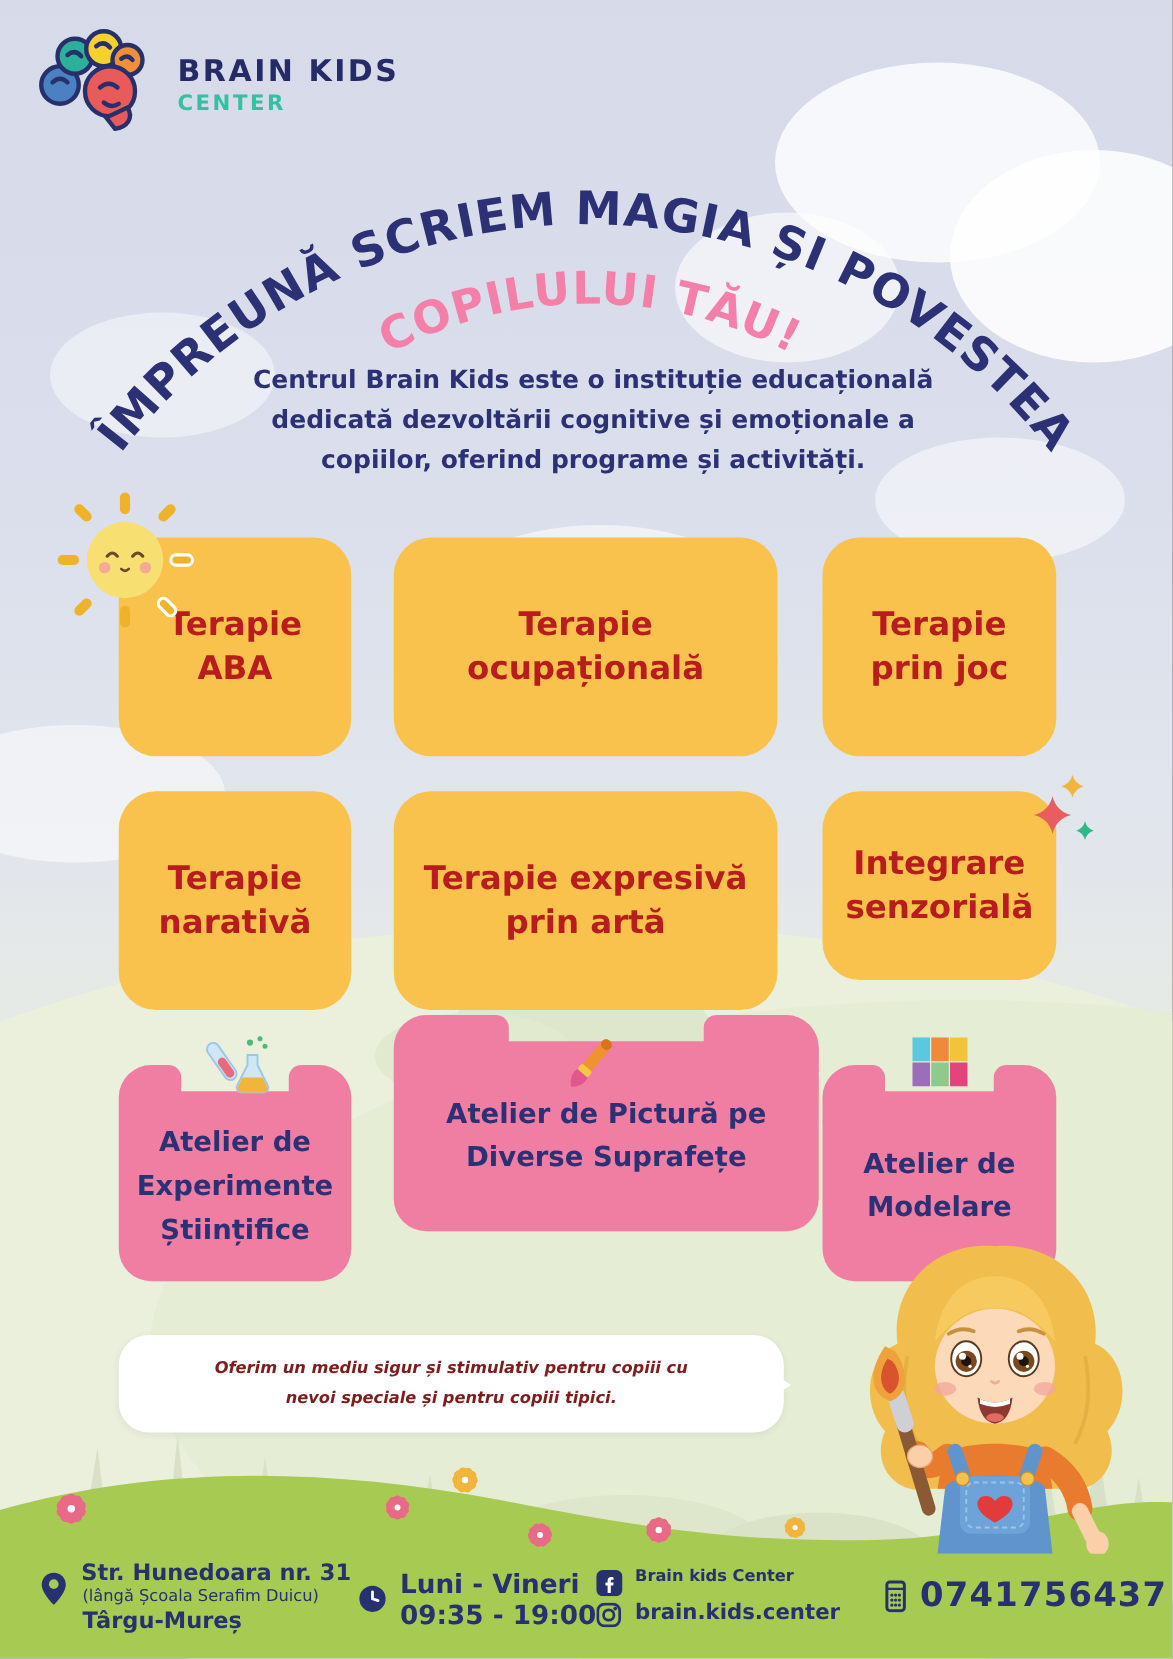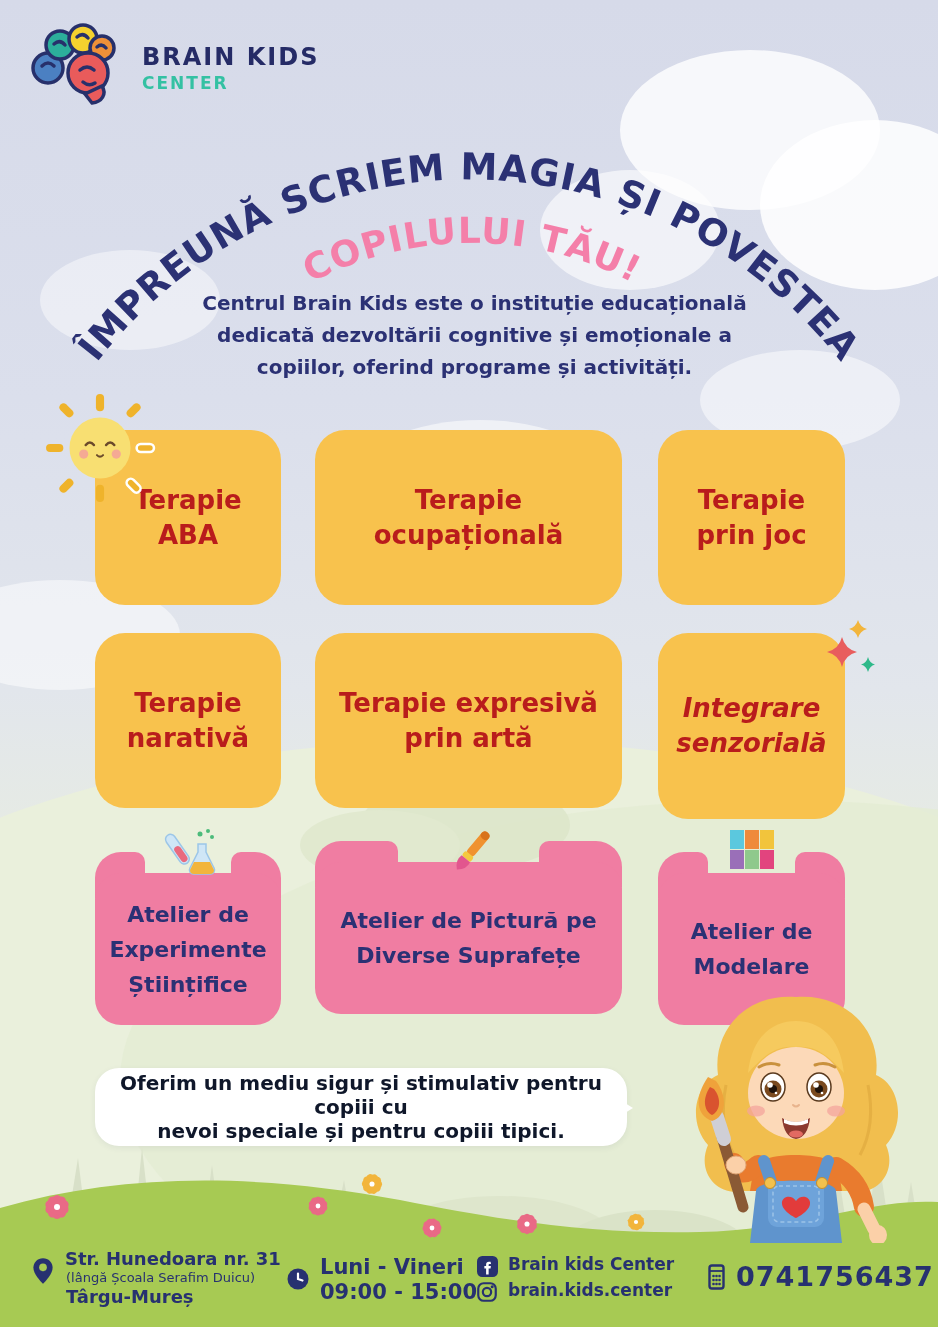--- a/index.html
+++ b/index.html
@@ -27,22 +27,22 @@
   .wcard .tab{position:absolute;top:0;width:27%;height:46px;background:#F07DA2;}
   .wcard .tab.l{left:0;border-radius:26px 10px 0 0;}
   .wcard .tab.r{right:0;border-radius:10px 26px 0 0;}
   .wcard .wbody{position:absolute;left:0;right:0;top:21px;bottom:0;background:#F07DA2;
     border-radius:26px;display:flex;align-items:center;justify-content:center;text-align:center;
     color:#2B3174;font-weight:bold;font-size:22px;line-height:35px;white-space:pre-line;}
   .wicon{position:absolute;z-index:3;}
   
   .bubble{position:absolute;left:95px;top:1068px;width:532px;height:78px;background:#fff;
     border-radius:24px;display:flex;align-items:center;justify-content:center;text-align:center;
-    color:#0f172a;font-weight:bold;font-size:20px;line-height:24px;white-space:pre-line;
-    box-shadow:0 2px 6px rgba(40,50,90,.07);z-index:4;}
+    color:#7f1d1d;font-weight:bold;font-size:13px;line-height:24px;white-space:pre-line;
+    box-shadow:0 2px 6px rgba(40,50,90,.07);z-index:4;font-style:italic;}
   .bubble:after{content:"";position:absolute;right:-19px;top:27px;width:0;height:0;
     border:13px solid transparent;border-left:21px solid #fff;}
   
   .ftext{position:absolute;color:#273170;z-index:7;white-space:nowrap;}
   .f-b{font-weight:bold;}
   #girl{position:absolute;left:656px;top:985px;z-index:6;}
   #wave{position:absolute;left:0;top:1140px;z-index:5;}
   #sun{position:absolute;left:44px;top:392px;z-index:3;}
   #sparkles{position:absolute;left:818px;top:616px;z-index:3;}
   .z2{z-index:2;}
@@ -127,21 +127,21 @@
   <div class="card yellow z2" style="left:95px;top:430px;width:186px;height:175px;"><span>Terapie
 ABA</span></div>
   <div class="card yellow z2" style="left:315px;top:430px;width:307px;height:175px;"><span>Terapie
 ocupațională</span></div>
   <div class="card yellow z2" style="left:658px;top:430px;width:187px;height:175px;"><span>Terapie
 prin joc</span></div>
   <div class="card yellow z2" style="left:95px;top:633px;width:186px;height:175px;"><span>Terapie
 narativă</span></div>
   <div class="card yellow z2" style="left:315px;top:633px;width:307px;height:175px;text-align:center;"><span>Terapie expresivă
 prin artă</span></div>
-  <div class="card yellow z2" style="left:658px;top:633px;width:187px;height:186px;font-style:italic;"><span>Integrare
+  <div class="card yellow z2" style="left:658px;top:633px;width:187px;height:151px;"><span>Integrare
 senzorială</span></div>
 
   <svg id="sparkles" width="60" height="64" viewBox="0 0 60 64">
     <path d="M24,21 Q27,33 39,36 Q27,39 24,51 Q21,39 9,36 Q21,33 24,21 Z" fill="#E85D5D"></path>
     <path d="M40,4 Q42,11 49,13 Q42,15 40,22 Q38,15 31,13 Q38,11 40,4 Z" fill="#F2B53C"></path>
     <path d="M50,41 Q51.5,47 57,48.5 Q51.5,50 50,56 Q48.5,50 43,48.5 Q48.5,47 50,41 Z" fill="#2FB98A"></path>
   </svg>
 
   <svg class="wicon" style="left:160px;top:828px;" width="62" height="50" viewBox="0 0 62 50">
     <g transform="rotate(-35 18 22)">
@@ -171,21 +171,21 @@
     <rect x="34" y="24" width="14" height="19" fill="#E2447E"></rect>
   </svg>
 
   <div class="wcard z2" style="left:95px;top:852px;width:186px;height:173px;">
     <div class="tab l"></div>
       <div class="tab r"></div>
     <div class="wbody"><span>Atelier de
 Experimente
 Științifice</span></div>
   </div>
-  <div class="wcard z2" style="left:315px;top:841px;width:307px;height:173px;">
+  <div class="wcard z2" style="left:315px;top:812px;width:307px;height:173px;padding-left:33px;">
     <div class="tab l"></div>
       <div class="tab r"></div>
     <div class="wbody"><span>Atelier de Pictură pe
 Diverse Suprafețe</span></div>
   </div>
   <div class="wcard z2" style="left:658px;top:852px;width:187px;height:173px;">
     <div class="tab l"></div>
       <div class="tab r"></div>
     <div class="wbody"><span>Atelier de
 Modelare</span></div>
@@ -333,27 +333,27 @@
   </svg>
   <div class="ftext f-b" style="left:65px;top:1248px;font-size:18px;">Str. Hunedoara nr. 31</div>
   <div class="ftext" style="left:66px;top:1270px;font-size:13px;">(lângă Școala Serafim Duicu)</div>
   <div class="ftext f-b" style="left:66px;top:1286px;font-size:18px;">Târgu-Mureș</div>
 
   <svg class="abs" style="left:287px;top:1268px;z-index:7;" width="22" height="22" viewBox="0 0 22 22">
     <circle cx="11" cy="11" r="10.5" fill="#273170"></circle>
     <path d="M11,5.5 L11,11 L15.5,12.5" stroke="#fff" stroke-width="2.2" fill="none" stroke-linecap="round"></path>
   </svg>
   <div class="ftext f-b" style="left:320px;top:1255px;font-size:21px;">Luni - Vineri</div>
-  <div class="ftext f-b" style="left:320px;top:1280px;font-size:21px;">09:00 - 15:00</div>
+  <div class="ftext f-b" style="left:320px;top:1280px;font-size:21px;">09:35 - 19:00</div>
 
   <svg class="abs" style="left:477px;top:1256px;z-index:7;" width="21" height="21" viewBox="0 0 24 24">
     <rect width="24" height="24" rx="6" fill="#273170"></rect>
     <path d="M15.5,6.5 h-2 c-1.9,0 -3.1,1.2 -3.1,3.1 v1.9 h-2 v2.7 h2 V21 h2.9 v-6.8 h2.2 l.4,-2.7 h-2.6 v-1.6 c0,-.6 .3,-.9 .9,-.9 h1.8 Z" fill="#fff"></path>
   </svg>
-  <div class="ftext f-b" style="left:508px;top:1254px;font-size:17px;">Brain kids Center</div>
+  <div class="ftext f-b" style="left:508px;top:1254px;font-size:13px;">Brain kids Center</div>
   <svg class="abs" style="left:477px;top:1282px;z-index:7;" width="20" height="20" viewBox="0 0 24 24">
     <rect x="1.5" y="1.5" width="21" height="21" rx="6.5" fill="none" stroke="#273170" stroke-width="2.6"></rect>
     <circle cx="12" cy="12" r="5" fill="none" stroke="#273170" stroke-width="2.6"></circle>
     <circle cx="18.2" cy="5.8" r="1.8" fill="#273170"></circle>
   </svg>
   <div class="ftext f-b" style="left:508px;top:1280px;font-size:17px;">brain.kids.center</div>
 
   <svg class="abs" style="left:708px;top:1264px;z-index:7;" width="17" height="26" viewBox="0 0 17 26">
     <rect x="1.5" y="1.5" width="14" height="23" rx="2.5" fill="none" stroke="#273170" stroke-width="2.4"></rect>
     <line x1="1.5" y1="7" x2="15.5" y2="7" stroke="#273170" stroke-width="1.8"></line>

